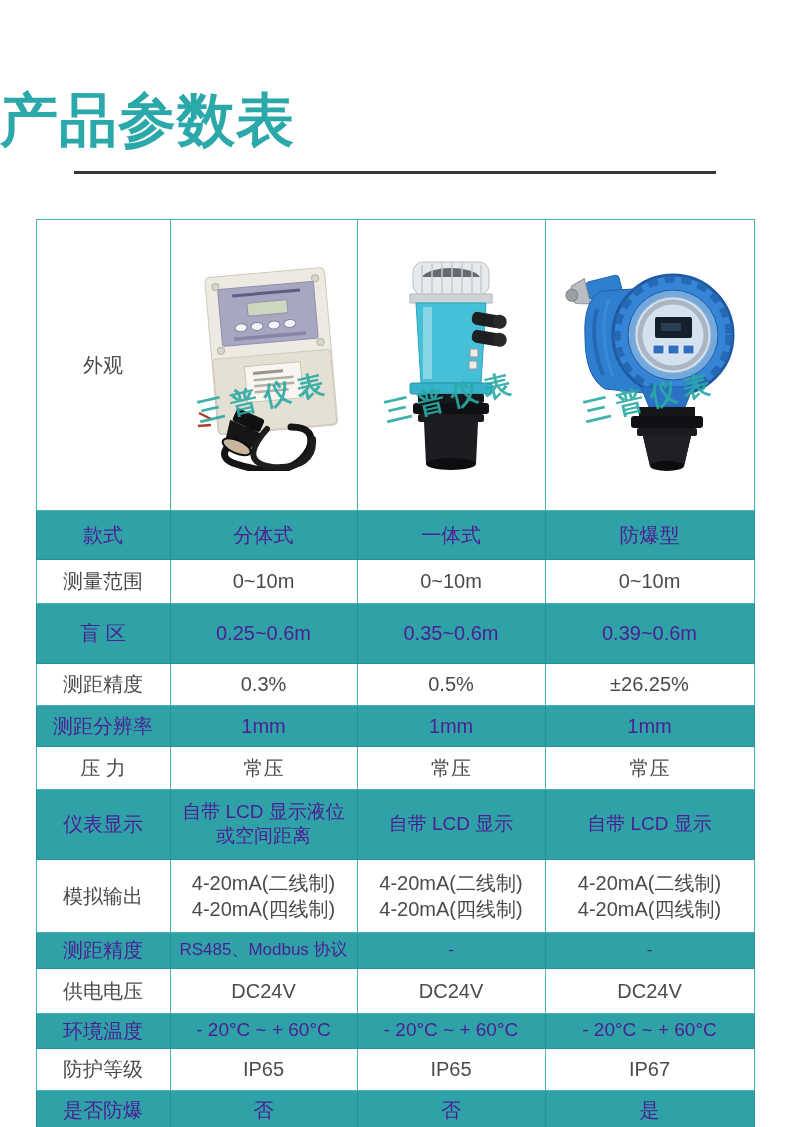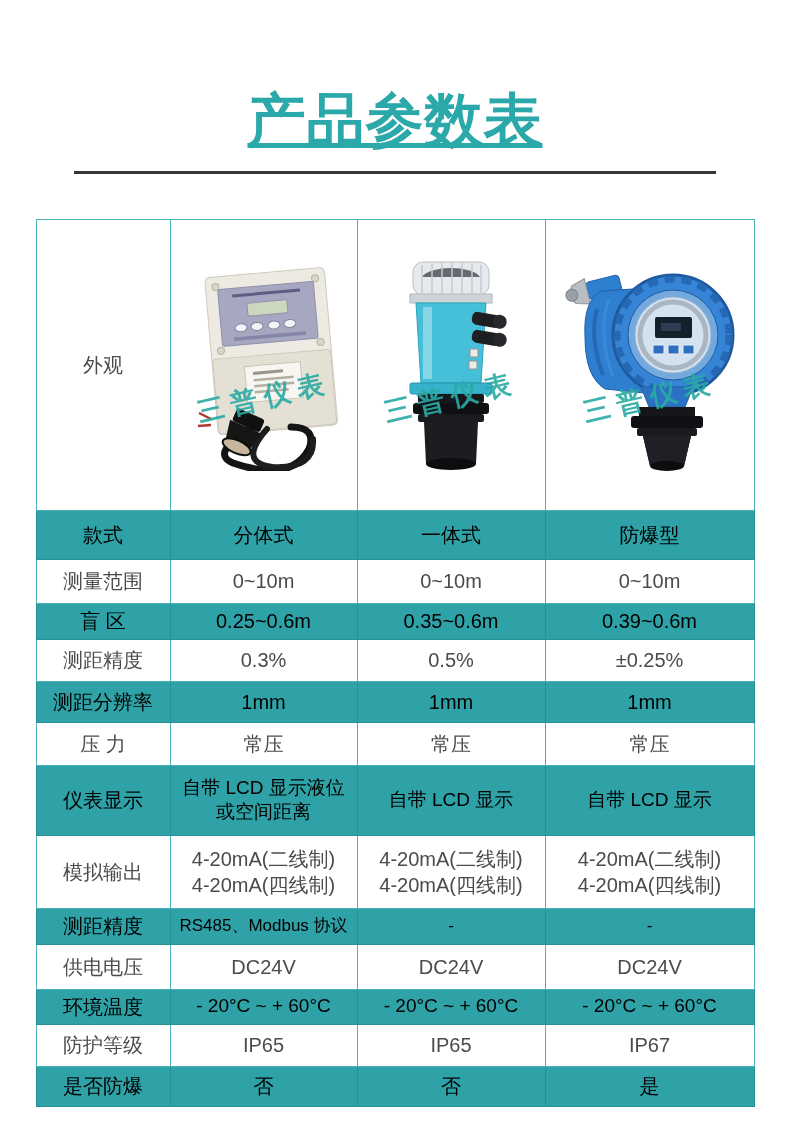--- a/index.html
+++ b/index.html
@@ -14,27 +14,25 @@
   html,body{background:#fff;}
   body{
     width:790px;height:1127px;
     font-family:"Liberation Sans","DejaVu Sans",sans-serif;
     color:var(--text);
     overflow:hidden;
     position:relative;
   }
   .title{
     margin-top:88px;
-    text-align:center;
     font-size:58px;
     font-weight:800;
     color:var(--title);
     letter-spacing:1px;
     line-height:1.1;
-    text-decoration:underline;
   }
   .title-underline{
     width:642px;height:3px;
     background:var(--underline);
     margin:19px auto 0;
   }
   table.spec{
     border-collapse:collapse;
     table-layout:fixed;
     width:718px;
@@ -51,21 +49,21 @@
     border:1px solid var(--border);
     background:#fff;
     color:var(--text);
     white-space:pre-line;
     line-height:1.3;
     padding:2px 4px;
     overflow:hidden;
   }
   tr.teal td{
     background:var(--teal);
-    color:#000000;
+    color:#4c1d95;
     border:1px solid var(--teal-dark);
   }
   tr.appearance td{height:238px;position:relative;padding:0;}
   .img-wrap{
     position:relative;width:100%;height:238px;
     display:flex;align-items:center;justify-content:center;
   }
   .watermark{
     position:absolute;
     left:50%;top:64%;
@@ -212,32 +210,32 @@
     <td class="v">防爆型</td>
   </tr>
 
   <tr style="height:44px">
     <td>测量范围</td>
     <td class="v">0~10m</td>
     <td class="v">0~10m</td>
     <td class="v">0~10m</td>
   </tr>
 
-  <tr class="teal" style="height:36px">
+  <tr class="teal" style="height:60px">
     <td>盲 区</td>
     <td class="v">0.25~0.6m</td>
     <td class="v">0.35~0.6m</td>
     <td class="v">0.39~0.6m</td>
   </tr>
 
   <tr style="height:42px">
     <td>测距精度</td>
     <td class="v">0.3%</td>
     <td class="v">0.5%</td>
-    <td class="v">±0.25%</td>
+    <td class="v">±26.25%</td>
   </tr>
 
   <tr class="teal" style="height:41px">
     <td>测距分辨率</td>
     <td class="v">1mm</td>
     <td class="v">1mm</td>
     <td class="v">1mm</td>
   </tr>
 
   <tr style="height:43px">

